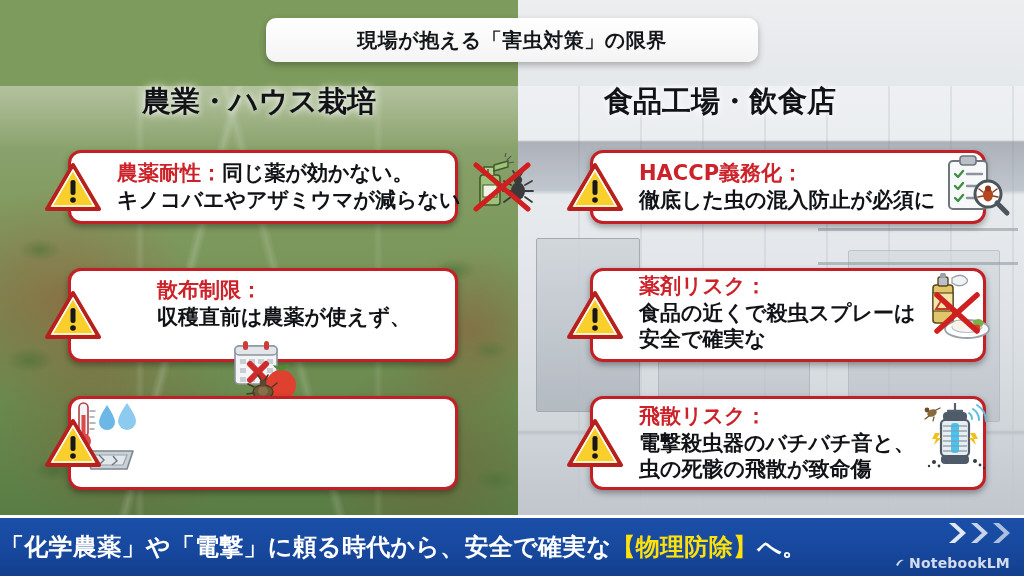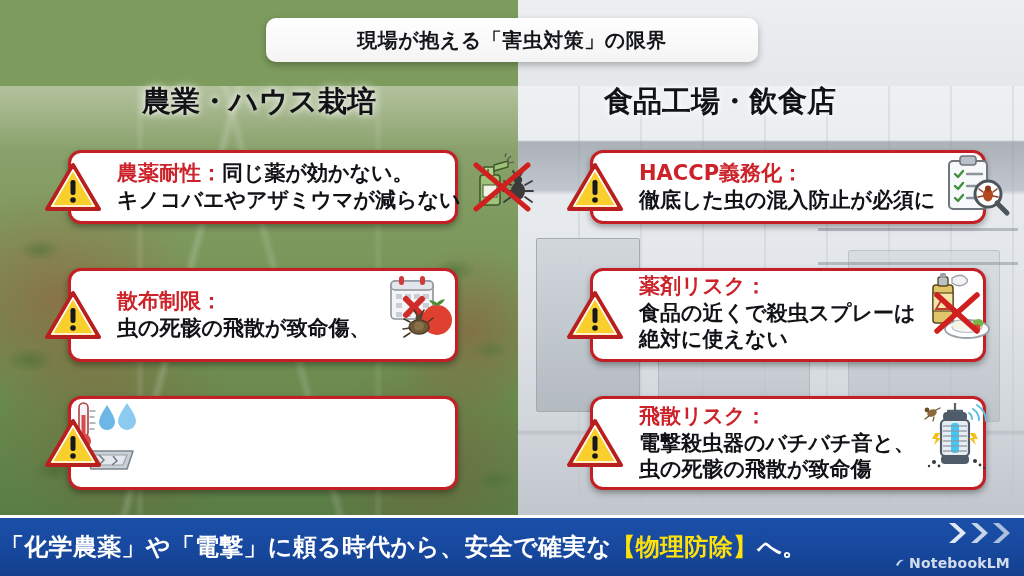--- a/index.html
+++ b/index.html
@@ -97,21 +97,21 @@
   .card .headline{white-space:nowrap;}
   .card .icon{width:72px;height:100%;flex:0 0 72px;position:relative;}
 
   .warn{
     position:absolute;left:-26px;top:50%;transform:translateY(-50%);
     width:56px;height:50px;z-index:5;
   }
 
   
   .c-l1{left:68px;top:150px;width:384px;height:68px;}
-  .c-l2{left:68px;top:268px;width:384px;height:88px;}
+  .c-l2{left:68px;top:268px;width:384px;height:88px;flex-direction:column;}
   .c-l3{left:68px;top:396px;width:384px;height:88px;}
   .c-r1{left:590px;top:150px;width:390px;height:68px;}
   .c-r2{left:590px;top:268px;width:390px;height:88px;align-items:flex-end;}
   .c-r3{left:590px;top:396px;width:390px;height:88px;}
 
   
   .footer{
     position:absolute;left:0;bottom:0;width:1024px;height:58px;
     background:linear-gradient(180deg,#1b4fa8 0%,#17489e 55%,#133f8d 100%);
     border-top:3px solid #ffffff;
@@ -211,21 +211,21 @@
     <svg class="warn" viewBox="0 0 56 50">
       <path d="M28 3 L54 47 L2 47 Z" fill="#f5c518" stroke="#b8201f" stroke-width="4" stroke-linejoin="round"></path>
       <path d="M28 8 L49 44 L7 44 Z" fill="#f8cf2c" stroke="#ffffff" stroke-width="1.5" stroke-linejoin="round"></path>
       <rect x="25.5" y="18" width="5" height="15" rx="2.2" fill="#17181b"></rect>
       <circle cx="28" cy="38" r="2.8" fill="#17181b"></circle>
     </svg>
     <div class="txt">
       <div class="line headline">
         <span class="head">散布制限：</span><span></span>
       </div>
-      <div class="line">虫の死骸の飛散が致命傷、</div>
+      <div class="line">収穫直前は農薬が使えず、</div>
     </div>
     <div class="icon">
       <svg viewBox="0 0 72 72" width="72" height="72">
         <rect x="8" y="10" width="42" height="38" rx="4" fill="#f2f4f7" stroke="#8d949c" stroke-width="1.6"></rect>
         <rect x="8" y="10" width="42" height="9" rx="4" fill="#e2e6ea" stroke="#8d949c" stroke-width="1.4"></rect>
         <rect x="16" y="5" width="5" height="9" rx="2.5" fill="#cf3b3b"></rect>
         <rect x="37" y="5" width="5" height="9" rx="2.5" fill="#cf3b3b"></rect>
         <g fill="#c9ced4">
           <rect x="13" y="23" width="6" height="5"></rect>
             <rect x="22" y="23" width="6" height="5"></rect>
@@ -335,21 +335,21 @@
       <path d="M28 3 L54 47 L2 47 Z" fill="#f5c518" stroke="#b8201f" stroke-width="4" stroke-linejoin="round"></path>
       <path d="M28 8 L49 44 L7 44 Z" fill="#f8cf2c" stroke="#ffffff" stroke-width="1.5" stroke-linejoin="round"></path>
       <rect x="25.5" y="18" width="5" height="15" rx="2.2" fill="#17181b"></rect>
       <circle cx="28" cy="38" r="2.8" fill="#17181b"></circle>
     </svg>
     <div class="txt">
       <div class="line headline">
         <span class="head">薬剤リスク：</span><span></span>
       </div>
       <div class="line">食品の近くで殺虫スプレーは</div>
-      <div class="line">絶対に使えない</div>
+      <div class="line">安全で確実な</div>
     </div>
     <div class="icon">
       <svg viewBox="0 0 72 72" width="72" height="72">
         <rect x="14" y="14" width="20" height="38" rx="3" fill="#e0c56a" stroke="#5c4a1e" stroke-width="1.6"></rect>
         <rect x="14" y="22" width="20" height="18" fill="#f4e6a8" stroke="#5c4a1e" stroke-width="1.2"></rect>
         <path d="M23 28 L29 38 L17 38 Z" fill="none" stroke="#c0392b" stroke-width="1.8"></path>
         <rect x="19" y="6" width="10" height="9" rx="2" fill="#b9c0c7" stroke="#5c4a1e" stroke-width="1.4"></rect>
         <rect x="21" y="2" width="6" height="5" rx="1.5" fill="#9aa1a8"></rect>
         <path d="M33 7 q8 -5 13 -1 q5 4 0 7 q-6 4 -13 -1Z" fill="#f0f2f4" stroke="#9aa1a8" stroke-width="1.3"></path>
         <ellipse cx="48" cy="58" rx="22" ry="9" fill="#ffffff" stroke="#9aa1a8" stroke-width="1.8"></ellipse>

